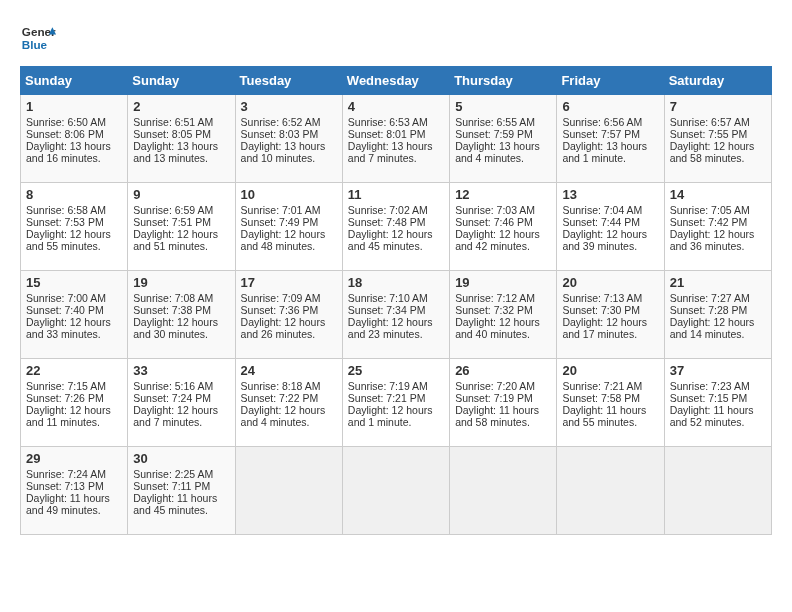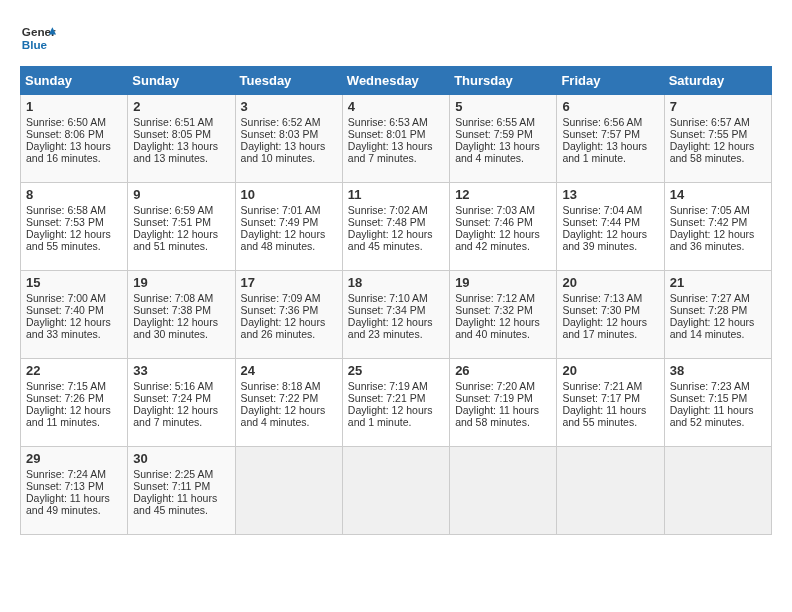--- a/index.html
+++ b/index.html
@@ -291,26 +291,26 @@
         <td>
         <span class="day-num">26</span>
         <span>Sunrise: 7:20 AM</span><br>
         <span>Sunset: 7:19 PM</span><br>
         <span>Daylight: 11 hours</span><br>
         <span>and 58 minutes.</span>
       </td>
         <td>
         <span class="day-num">20</span>
         <span>Sunrise: 7:21 AM</span><br>
-        <span>Sunset: 7:17 PM</span><br>
+        <span>Sunset: 7:58 PM</span><br>
         <span>Daylight: 11 hours</span><br>
         <span>and 55 minutes.</span>
       </td>
         <td>
-        <span class="day-num">38</span>
+        <span class="day-num">37</span>
         <span>Sunrise: 7:23 AM</span><br>
         <span>Sunset: 7:15 PM</span><br>
         <span>Daylight: 11 hours</span><br>
         <span>and 52 minutes.</span>
       </td>
       </tr>
       <tr>
         <td>
         <span class="day-num">29</span>
         <span>Sunrise: 7:24 AM</span><br>

